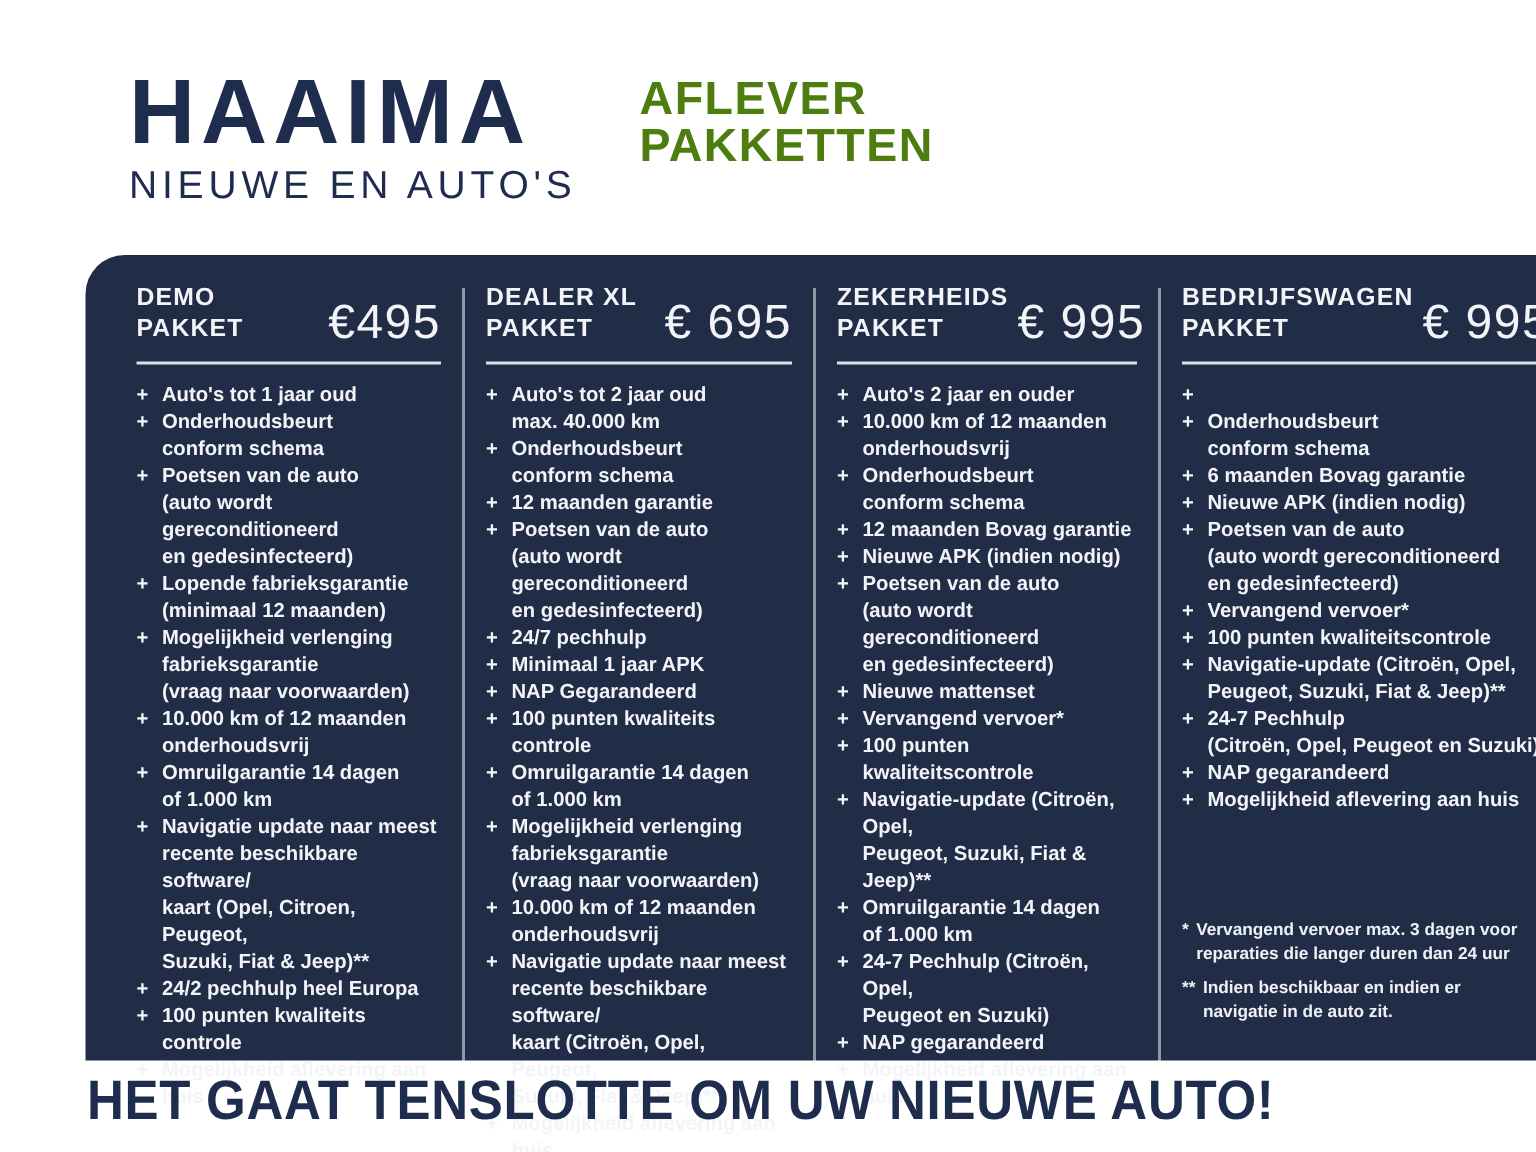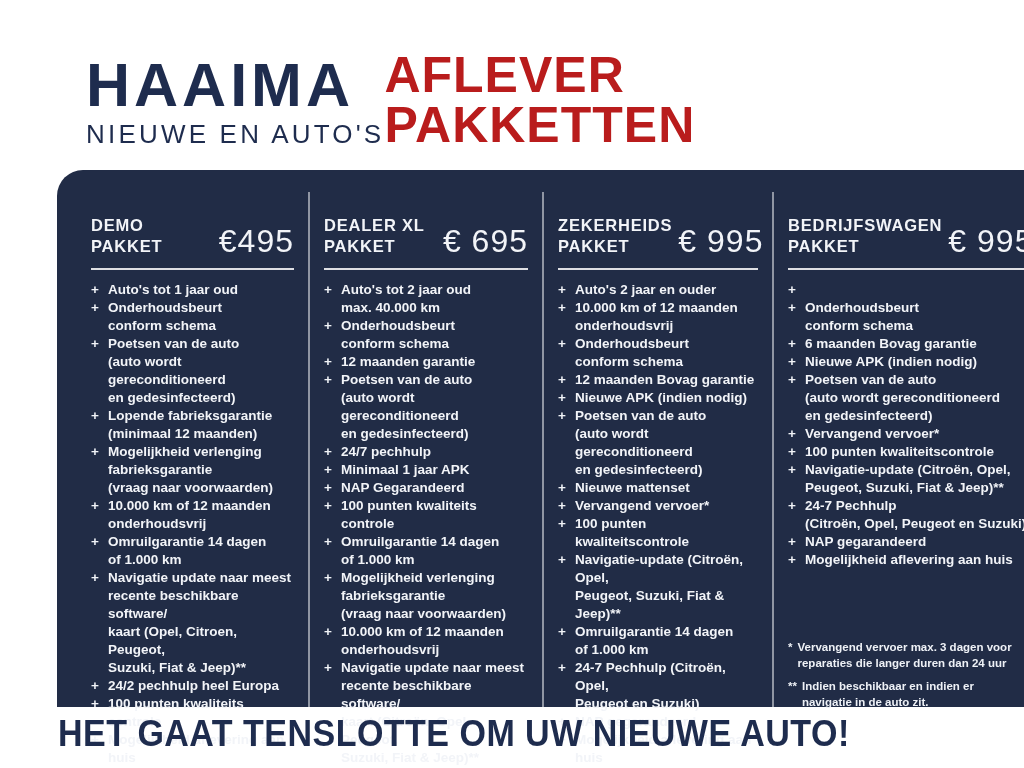--- a/index.html
+++ b/index.html
@@ -3,48 +3,48 @@
 <meta charset="utf-8">
 <style>
   html,body{margin:0;padding:0;}
   body{
     width:1024px;height:768px;position:relative;overflow:hidden;
     background:#ffffff;
     font-family:"Liberation Sans", sans-serif;
     -webkit-font-smoothing:antialiased;
   }
   
-  .top-header{position:absolute;left:86px;top:44px;display:flex;align-items:flex-end;}
+  .top-header{position:absolute;left:86px;top:44px;display:flex;gap:42px;}
   .brand{color:#1e2c4e;}
   .brand-name{
     font-size:61px;font-weight:bold;letter-spacing:4px;line-height:1.0;
   }
   .brand-sub{
     font-size:26px;font-weight:400;letter-spacing:3.2px;margin-top:3px;
   }
   .page-title{
-    color:#b91c1c;font-size:50px;font-weight:bold;line-height:1.0;
+    color:#4d7c0f;font-size:31px;font-weight:bold;line-height:1.0;
     letter-spacing:1px;margin-top:6px;white-space:pre-line;
   }
   
   .panel{
     position:absolute;left:57px;top:170px;right:0;height:537px;
     background:#212c46;border-radius:26px 0 0 0;
     display:grid;grid-template-columns:217px 234px 230px 1fr;
     padding:18px 0 0 34px;box-sizing:border-box;
     color:#f2f4f8;
   }
   .pkg-col{position:relative;padding-right:14px;box-sizing:border-box;}
   .pkg-col + .pkg-col{padding-left:16px;}
   .pkg-col + .pkg-col::before{
     content:"";position:absolute;left:0;top:4px;bottom:18px;width:2px;
     background:rgba(255,255,255,0.5);
   }
   .pkg-head{
-    display:flex;justify-content:space-between;align-items:flex-end;gap:6px;margin-top:27px;
+    display:flex;justify-content:space-between;align-items:flex-end;gap:6px;
   }
   .pkg-name{
     font-size:16.5px;font-weight:bold;letter-spacing:0.8px;line-height:1.3;
     white-space:pre-line;
   }
   .pkg-price{
     font-size:32px;font-weight:normal;letter-spacing:1px;white-space:nowrap;
     position:relative;top:2px;
   }
   .pkg-rule{

